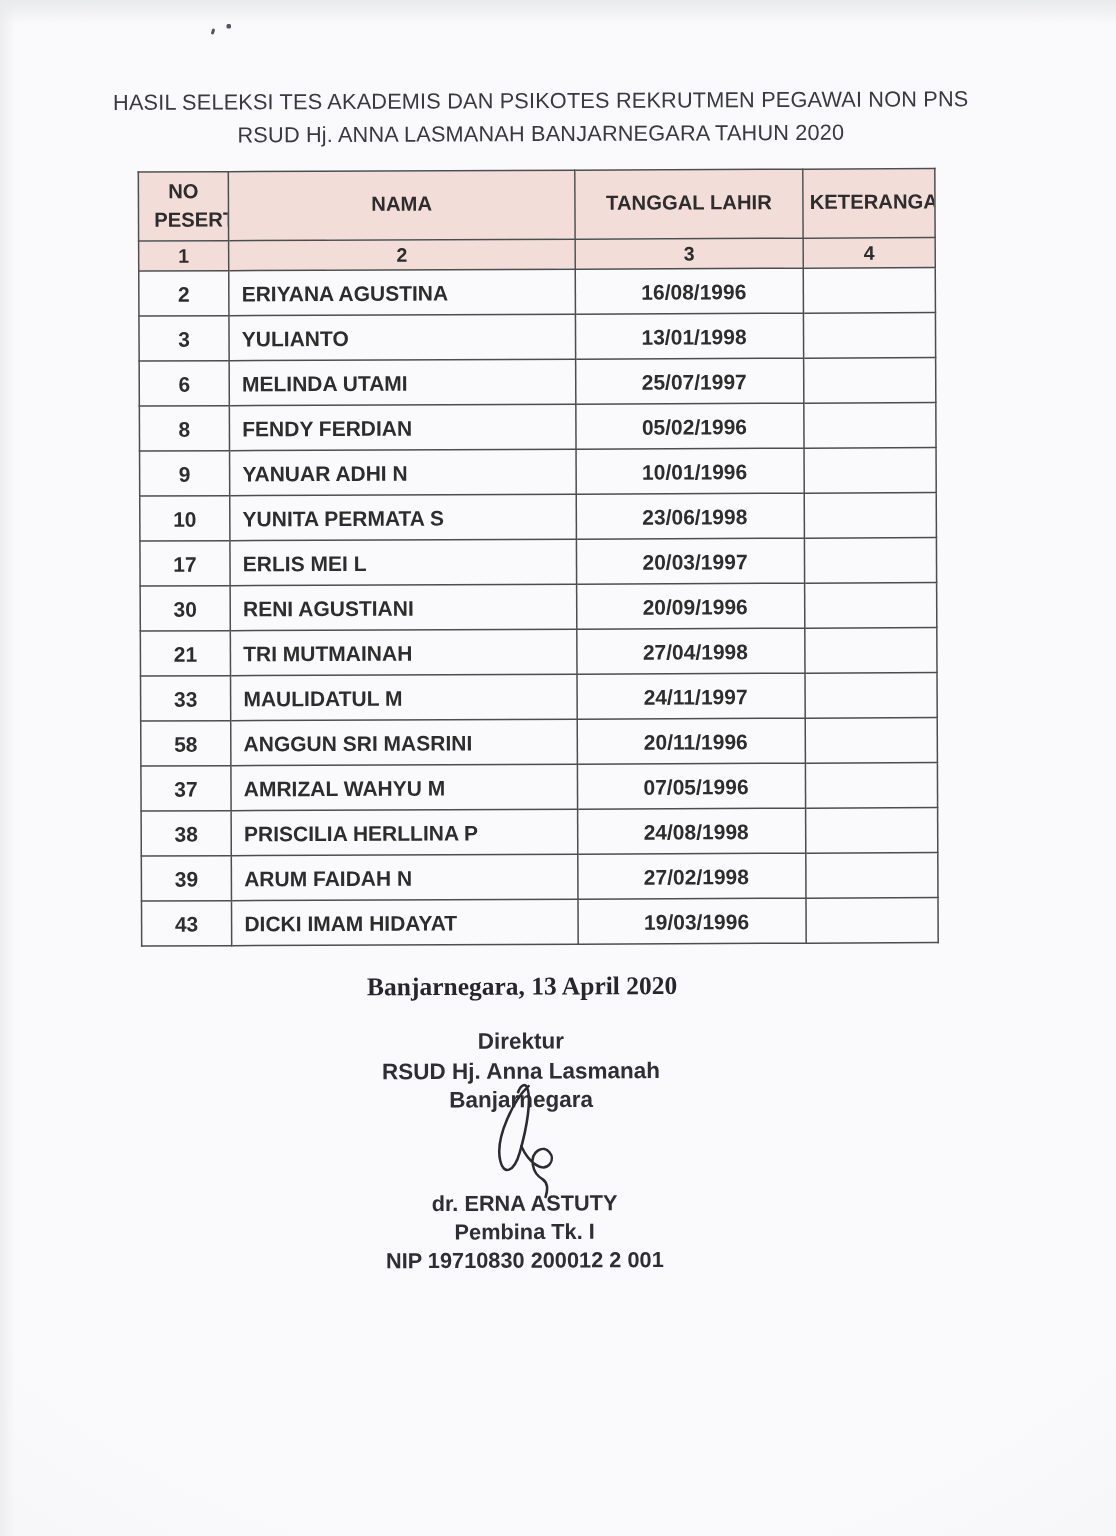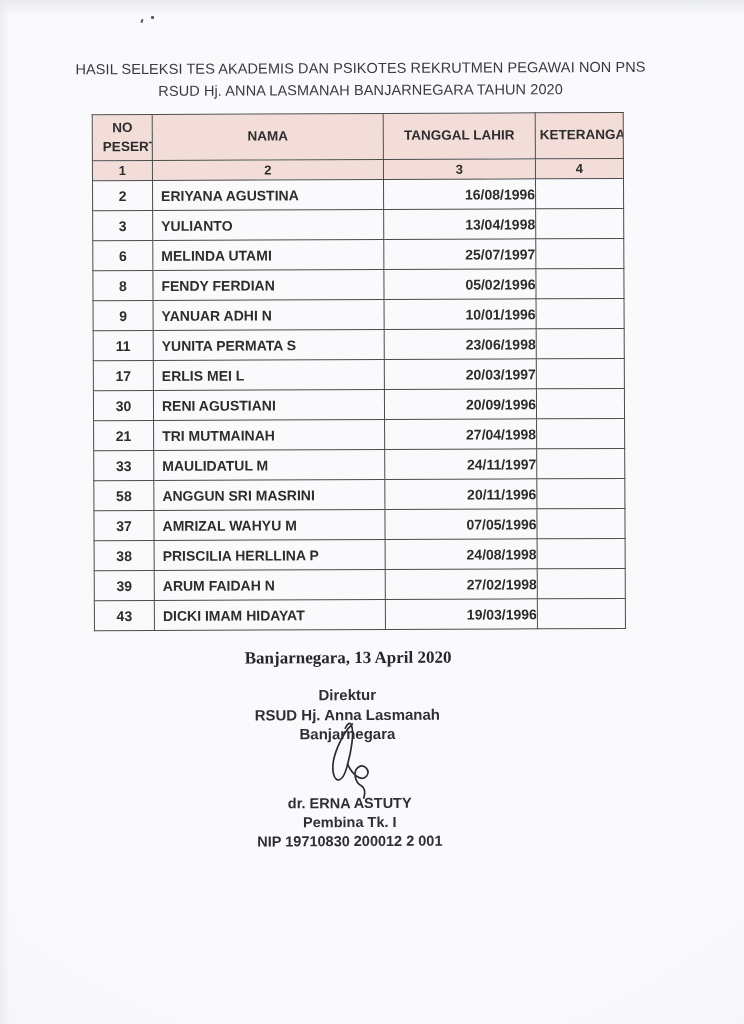--- a/index.html
+++ b/index.html
@@ -71,21 +71,21 @@
   tr.hdr th.th-no { padding: 2px 10px; }
   tr.colnum td {
     height: 20px;
     background: var(--header_fill, #f3ddd9);
     font-size: 13px;
     text-align: center;
   }
   tr.data td { height: 30px; font-size: 14px; }
   td.cell-no  { text-align: center; }
   td.cell-nama { padding-left: 8px; text-align: left; }
-  td.cell-tgl  { padding-left: 6px; text-align: right; }
+  td.cell-tgl  { padding-left: 6px; text-align: center; }
 
   .place-date {
     position: absolute;
     top: 648px; left: 160px; width: 374px;
     text-align: center;
     font-family: "Liberation Serif", serif;
     font-weight: bold;
     font-size: 17px;
     color: #26262b;
   }
@@ -155,21 +155,21 @@
           <tr class="data">
             <td class="cell-no">2</td>
             <td class="cell-nama">ERIYANA AGUSTINA</td>
             <td class="cell-tgl">16/08/1996</td>
             <td class="cell-ket"></td>
           </tr>
 
           <tr class="data">
             <td class="cell-no">3</td>
             <td class="cell-nama">YULIANTO</td>
-            <td class="cell-tgl">13/04/1998</td>
+            <td class="cell-tgl">13/01/1998</td>
             <td class="cell-ket"></td>
           </tr>
 
           <tr class="data">
             <td class="cell-no">6</td>
             <td class="cell-nama">MELINDA UTAMI</td>
             <td class="cell-tgl">25/07/1997</td>
             <td class="cell-ket"></td>
           </tr>
 
@@ -181,21 +181,21 @@
           </tr>
 
           <tr class="data">
             <td class="cell-no">9</td>
             <td class="cell-nama">YANUAR ADHI N</td>
             <td class="cell-tgl">10/01/1996</td>
             <td class="cell-ket"></td>
           </tr>
 
           <tr class="data">
-            <td class="cell-no">11</td>
+            <td class="cell-no">10</td>
             <td class="cell-nama">YUNITA PERMATA S</td>
             <td class="cell-tgl">23/06/1998</td>
             <td class="cell-ket"></td>
           </tr>
 
           <tr class="data">
             <td class="cell-no">17</td>
             <td class="cell-nama">ERLIS MEI L</td>
             <td class="cell-tgl">20/03/1997</td>
             <td class="cell-ket"></td>

